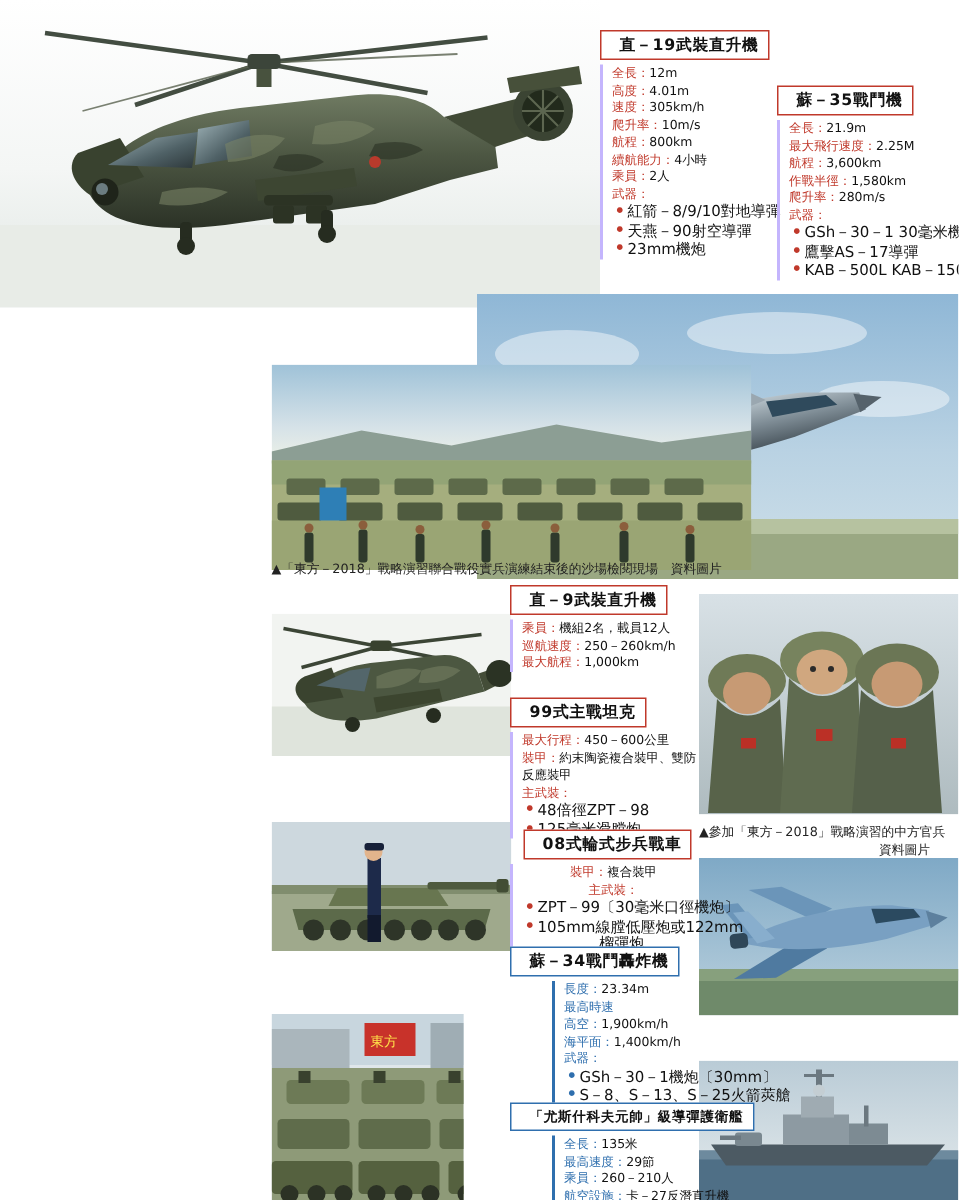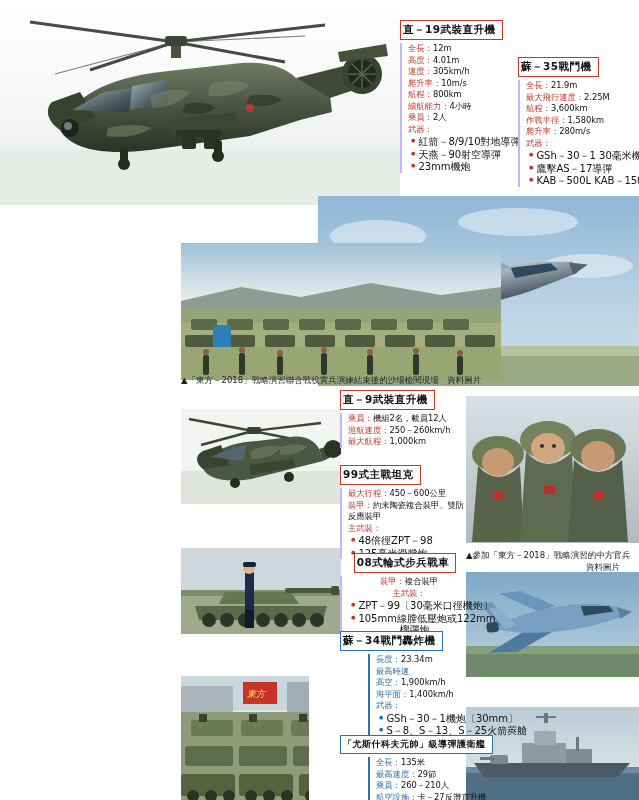--- a/index.html
+++ b/index.html
@@ -17,21 +17,21 @@
   .photo { position:absolute; overflow:hidden; }
 
   
   .card { position:absolute; }
   .card-title {
     display:inline-block;
     border:1px solid #c0392b;
     color:#111;
     font-size:10.5px;
     font-weight:bold;
-    padding:2px 6px 2px 2px;
+    padding:2px 6px 2px 12px;
     background:#fff;
     letter-spacing:0.5px;
     white-space:nowrap;
   }
   .card-title.blue { border-color:#2f6fae; }
   .card-body {
     border-left:2px solid #c4b5fd;
     margin-top:3px;
     padding-left:6px;
   }
@@ -303,21 +303,21 @@
         <circle cx="136" cy="72" r="7"></circle>
       </g>
 
       <rect x="64" y="24" width="9" height="40" fill="#1d2a4a"></rect>
       <circle cx="68" cy="20" r="6" fill="#e2b48c"></circle>
       <rect x="62" y="14" width="13" height="5" rx="2" fill="#172139"></rect>
       <rect x="64" y="62" width="9" height="18" fill="#121a2e"></rect>
     </svg>
   </div>
 
-  <div class="photo" style="left:181px; top:676px; width:128px; height:124px;font-style:italic;">
+  <div class="photo" style="left:181px; top:676px; width:128px; height:124px;">
     <svg width="160" height="124" viewBox="0 0 160 124" xmlns="http://www.w3.org/2000/svg">
       <rect x="0" y="0" width="160" height="124" fill="#dfe6ea"></rect>
       <rect x="0" y="0" width="160" height="34" fill="#c8d6de"></rect>
 
       <rect x="0" y="10" width="52" height="26" fill="#aab6bc"></rect>
       <rect x="106" y="6" width="54" height="30" fill="#9fadb4"></rect>
 
       <rect x="62" y="6" width="34" height="22" fill="#c8322a"></rect>
       <text x="66" y="21" font-size="9" fill="#ffe04a" font-family="DejaVu Sans, sans-serif">東方</text>
 

